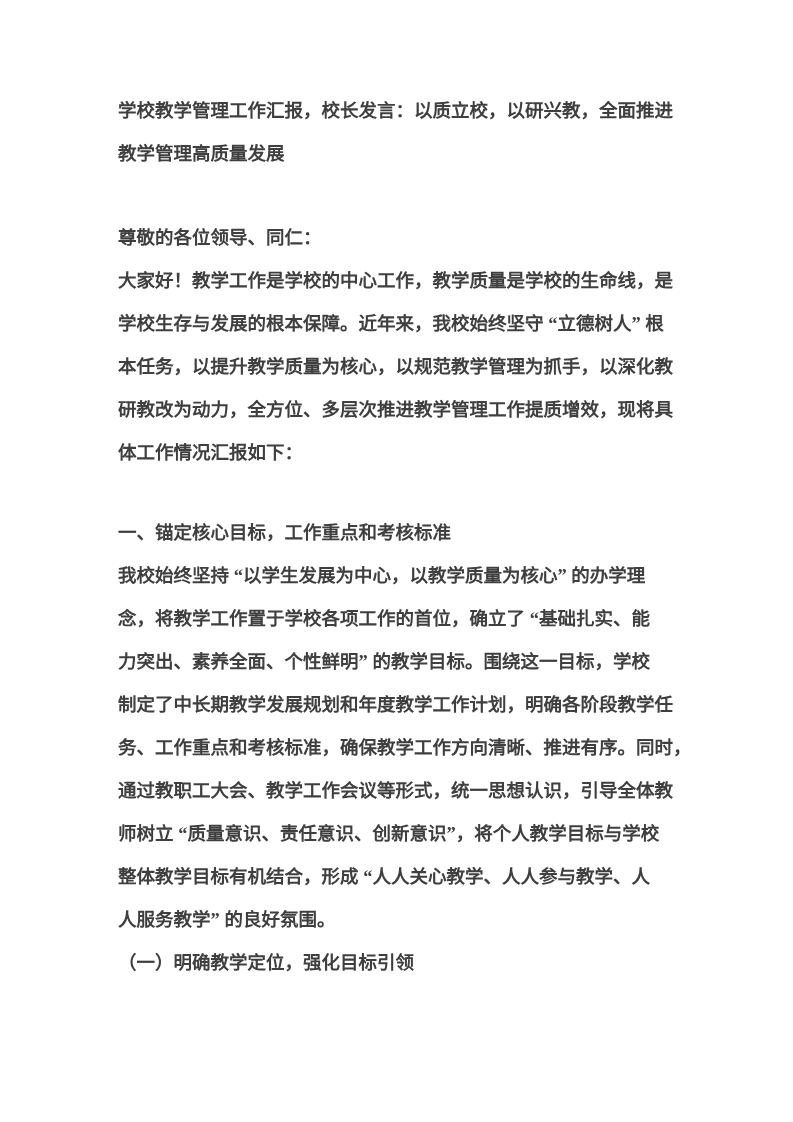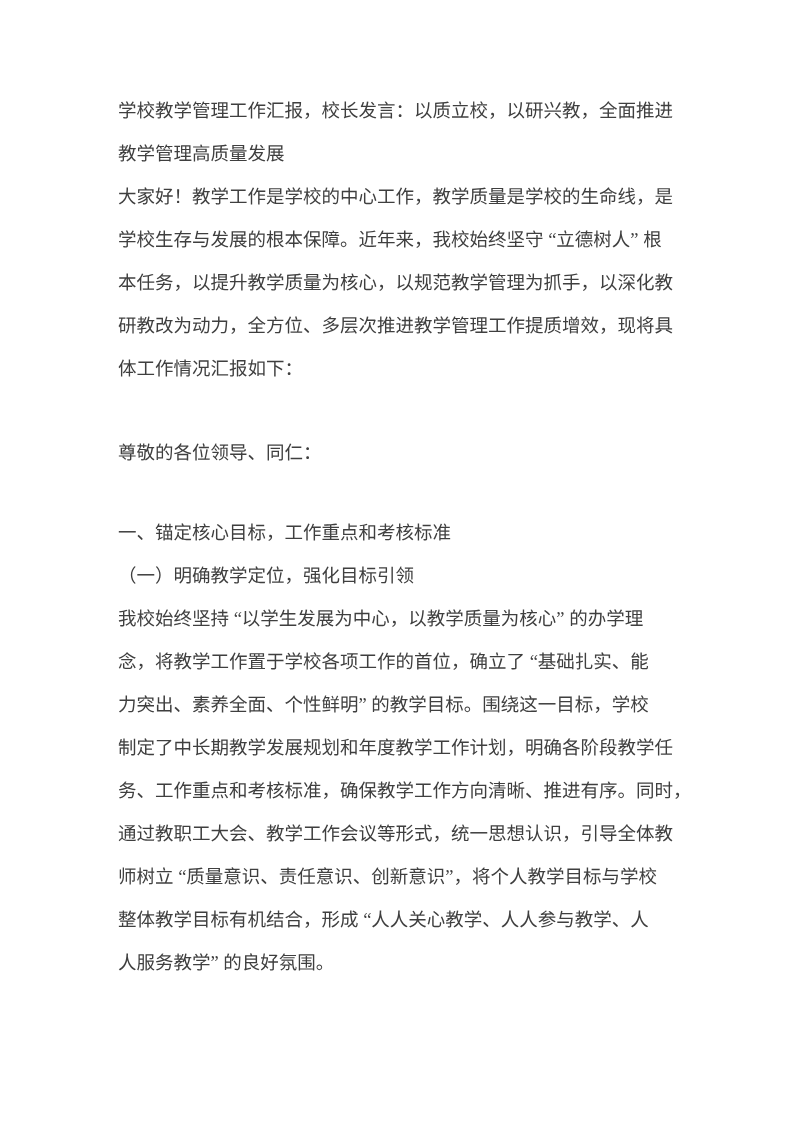--- a/index.html
+++ b/index.html
@@ -13,20 +13,21 @@
     overflow: hidden;
     font-family: "Liberation Serif", "DejaVu Serif", serif;
     color: #3f3f3f;
   }
   .page {
     width: 793px;
     height: 1122px;
     background: #ffffff;
     box-sizing: border-box;
     padding: 90px 46px 0 118px;
+    font-weight: bold;
   }
   .doc {
     width: 585px;
   }
   .block {
     margin: 0;
     font-size: 18.5px;
     line-height: 43px;
     letter-spacing: 0;
     white-space: pre-line;      
@@ -38,36 +39,36 @@
 </style>
 </head>
 <body>
 
 <div class="page">
   <div class="doc">
 
     <p class="block">学校教学管理工作汇报，校长发言：以质立校，以研兴教，全面推进
 教学管理高质量发展</p>
 
+    <p class="block gap-salutation">尊敬的各位领导、同仁：</p>
+
     <p class="block">大家好！教学工作是学校的中心工作，教学质量是学校的生命线，是
 学校生存与发展的根本保障。近年来，我校始终坚守 “立德树人” 根
 本任务，以提升教学质量为核心，以规范教学管理为抓手，以深化教
 研教改为动力，全方位、多层次推进教学管理工作提质增效，现将具
 体工作情况汇报如下：</p>
 
-    <p class="block gap-salutation">尊敬的各位领导、同仁：</p>
-
     <p class="block gap-section">一、锚定核心目标，工作重点和考核标准</p>
-
-    <p class="block">（一）明确教学定位，强化目标引领</p>
 
     <p class="block">我校始终坚持 “以学生发展为中心，以教学质量为核心” 的办学理
 念，将教学工作置于学校各项工作的首位，确立了 “基础扎实、能
 力突出、素养全面、个性鲜明” 的教学目标。围绕这一目标，学校
 制定了中长期教学发展规划和年度教学工作计划，明确各阶段教学任
 务、工作重点和考核标准，确保教学工作方向清晰、推进有序。同时，
 通过教职工大会、教学工作会议等形式，统一思想认识，引导全体教
 师树立 “质量意识、责任意识、创新意识”，将个人教学目标与学校
 整体教学目标有机结合，形成 “人人关心教学、人人参与教学、人
 人服务教学” 的良好氛围。</p>
 
+    <p class="block">（一）明确教学定位，强化目标引领</p>
+
   </div>
 </div>
 
 </body></html>

